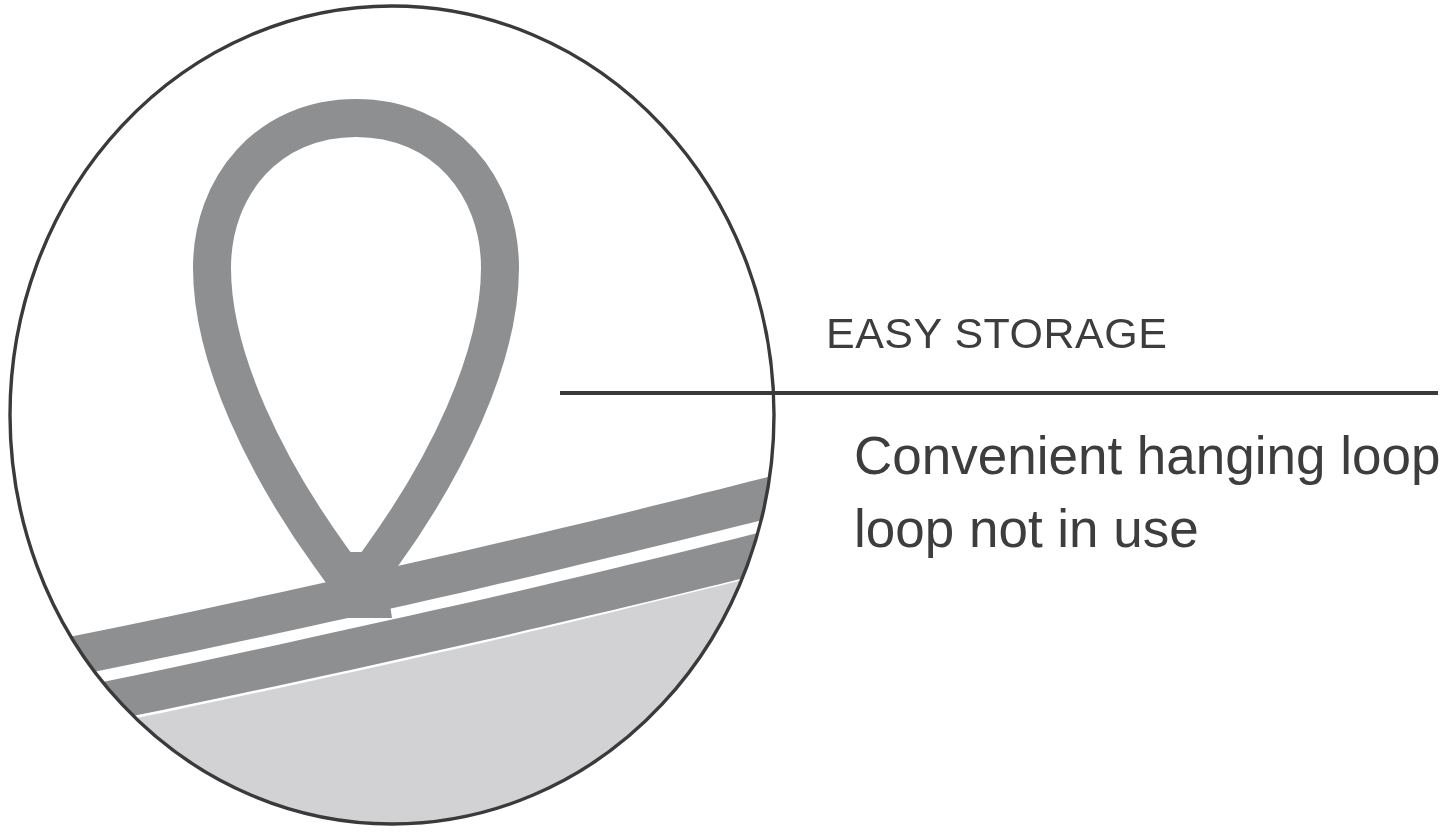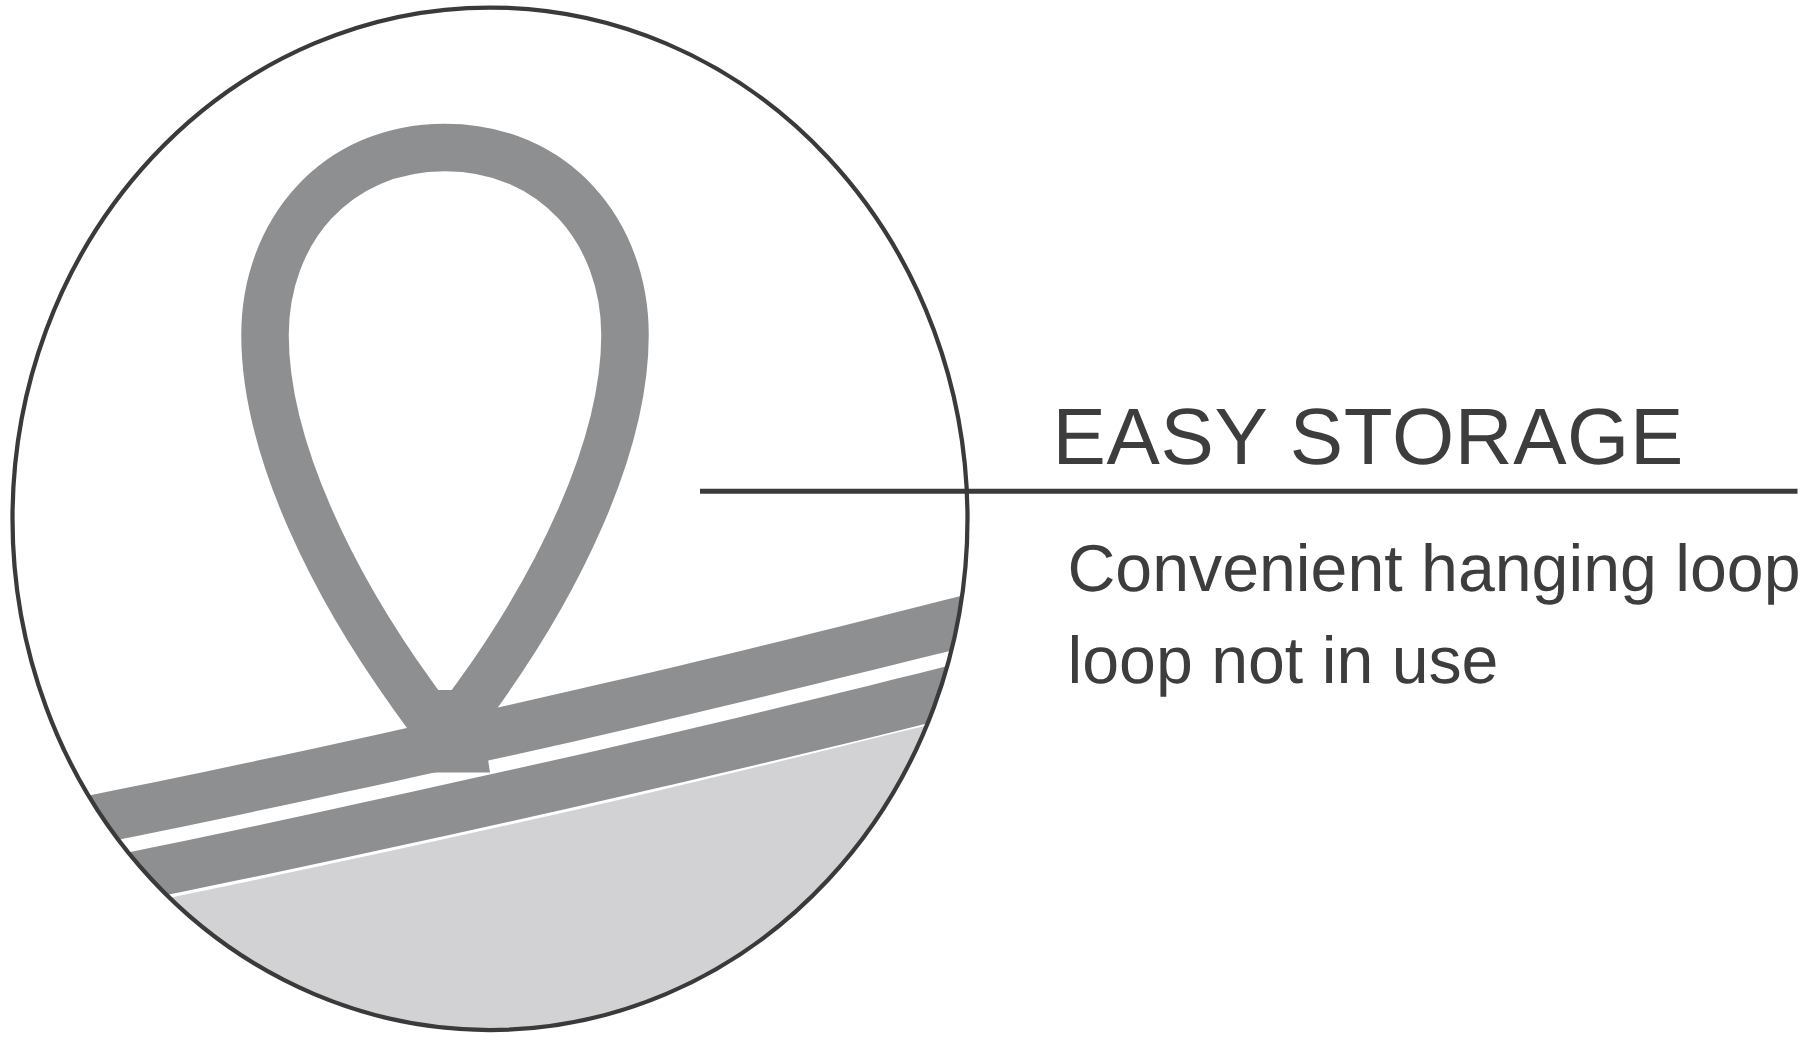--- a/index.html
+++ b/index.html
@@ -27,27 +27,27 @@
     height: 840px;
   }
   .text-panel {
     position: absolute;
     left: 824px;
     top: 300px;
     width: 610px;
   }
   .heading {
     font-family: "Liberation Sans", sans-serif;
-    font-size: 64px;
+    font-size: 43px;
     line-height: 66px;
     font-weight: 400;
     letter-spacing: 0.5px;
     color: #3d3d3d;
     white-space: nowrap;
-    margin: 16px;
+    margin: 0;
     padding: 0 0 0 2px;
   }
   .rule {
     position: absolute;
     left: 560px;
     top: 391px;
     width: 878px;
     height: 4px;
     background: #3a3a3a;
   }

